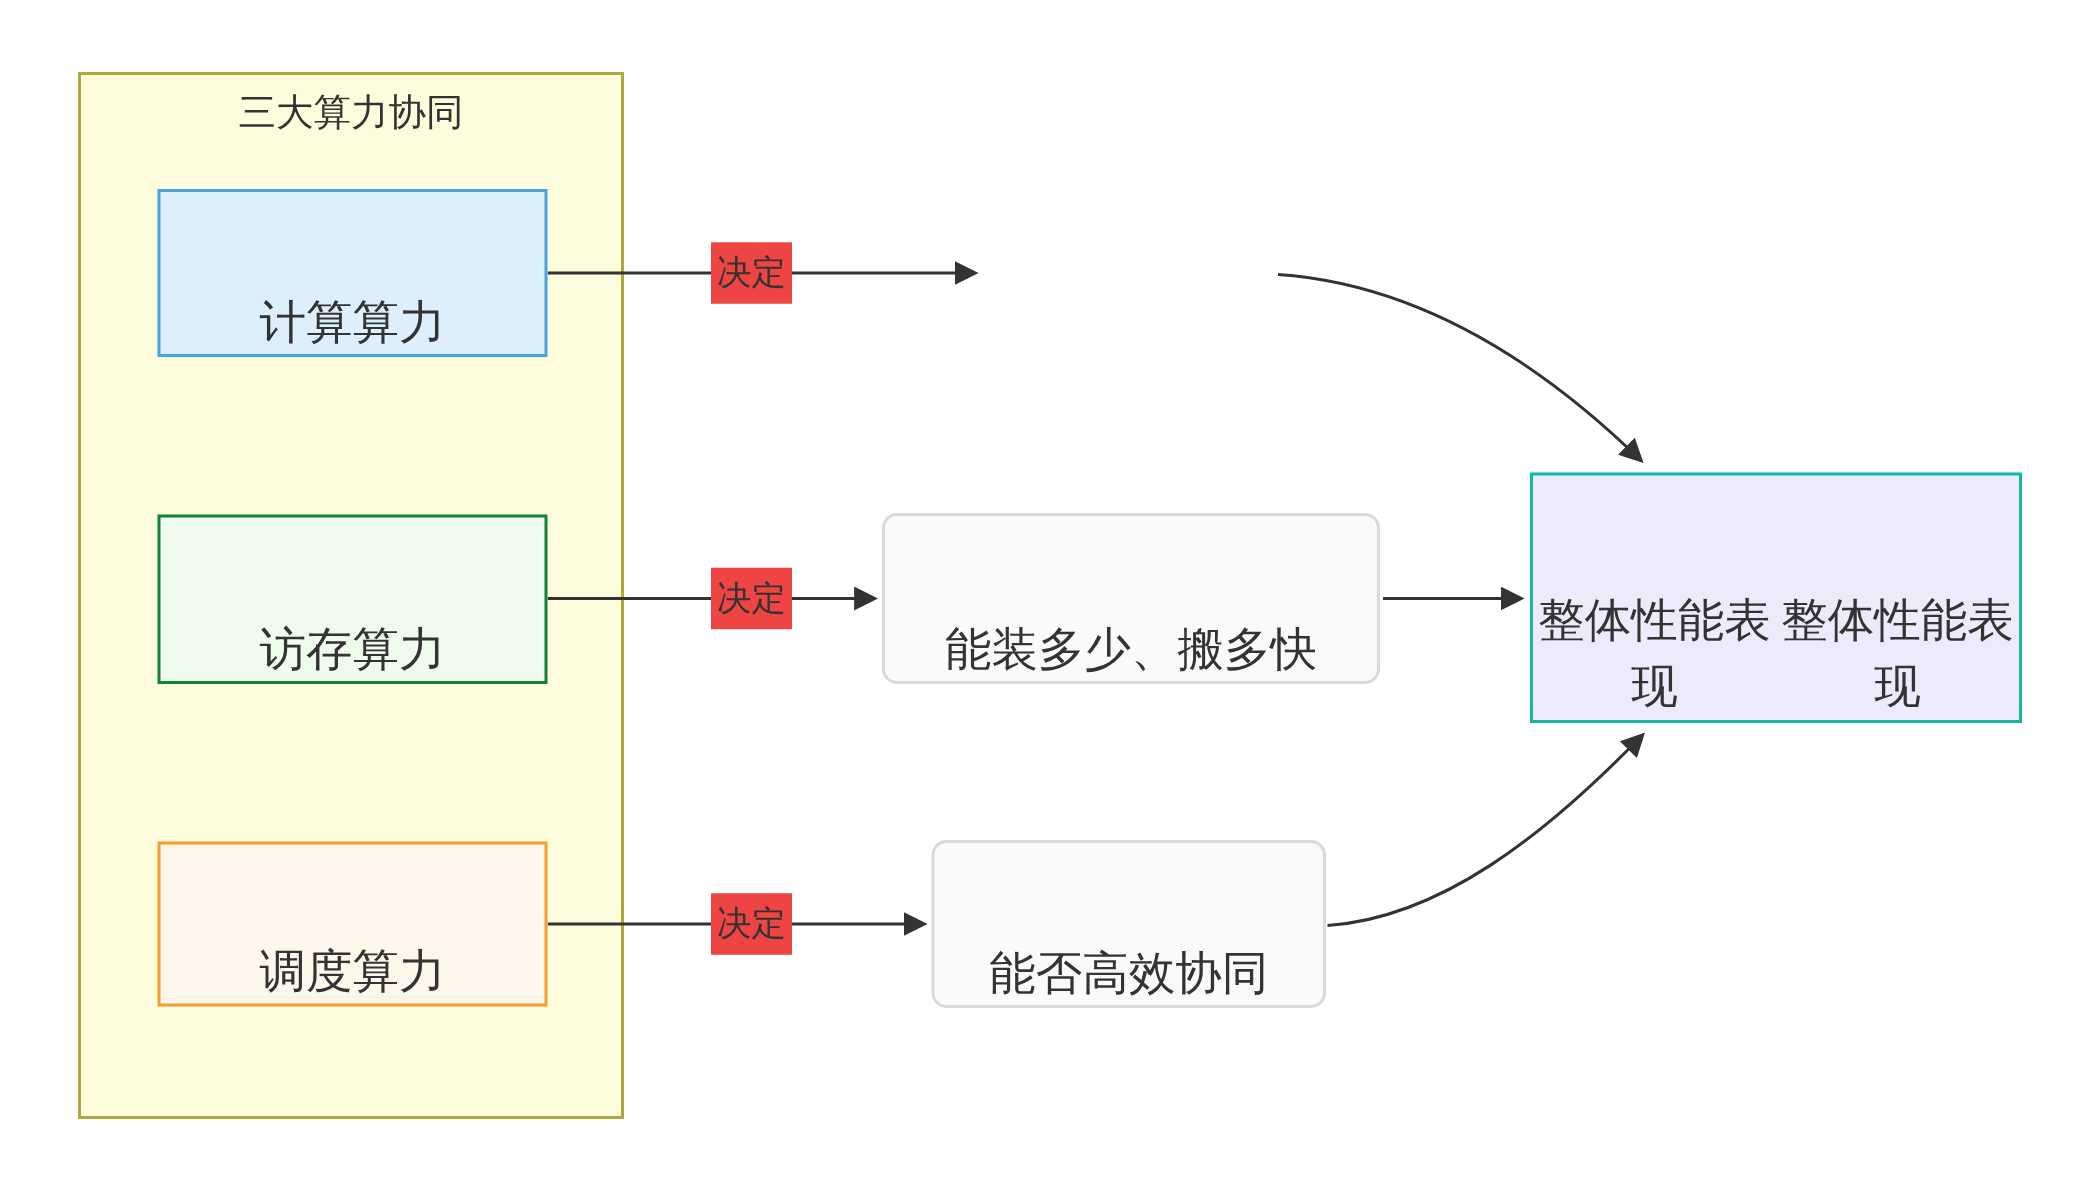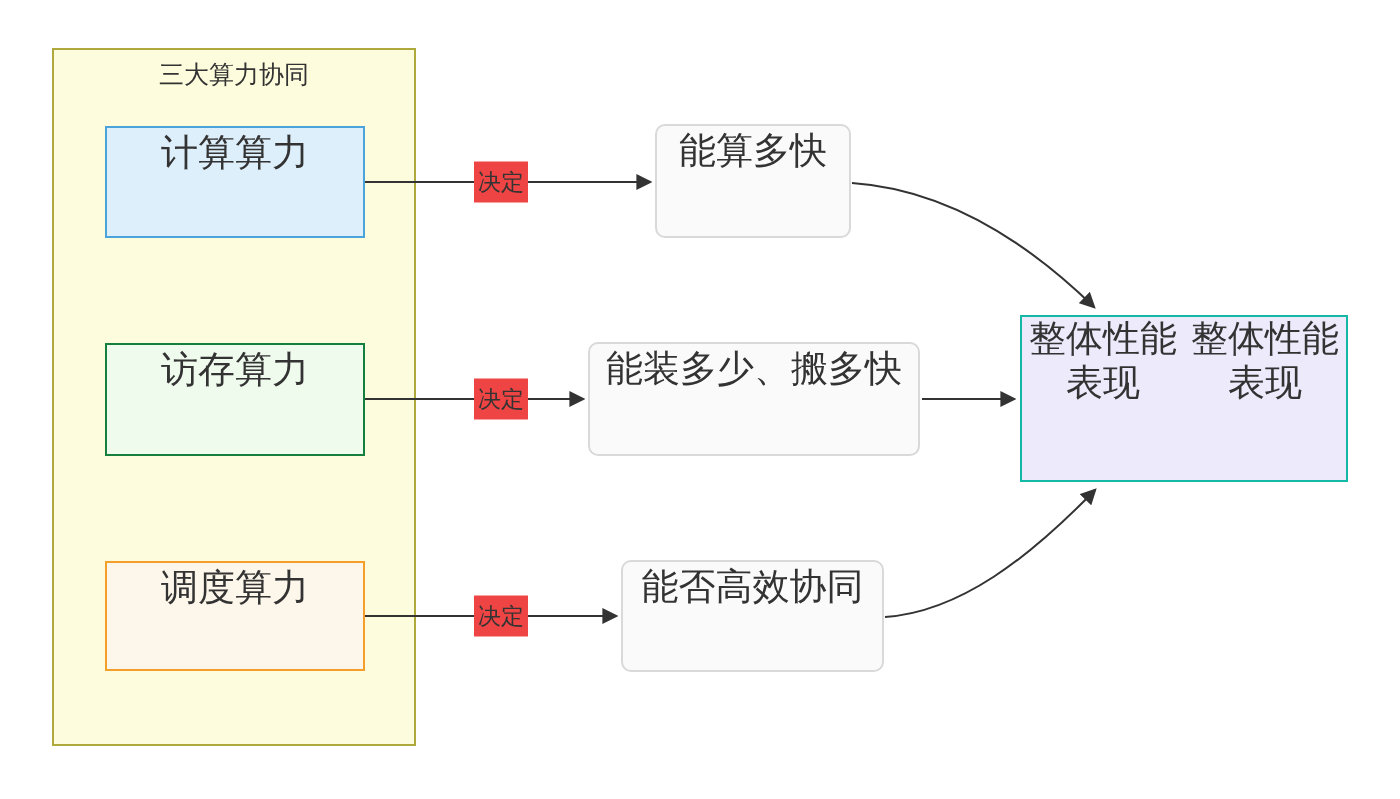--- a/index.html
+++ b/index.html
@@ -33,23 +33,23 @@
   .group-title {
     left: 52px; top: 58px;
     width: 364px;
     text-align: center;
     font-size: 25px;
     color: #333333;
   }
   .node {
     box-sizing: border-box;
     display: flex;
-    align-items: flex-start;
+    align-items: flex-end;
     justify-content: center;
-    font-size: 37px;
+    font-size: 31px;
     color: #333333;
     text-align: center;
     z-index: 2;
   }
   .node-compute {
     left: 105px; top: 126px; width: 260px; height: 112px;
     background: #ddeffb; border: 2px solid #4ba3dc;
   }
   .node-memory {
     left: 105px; top: 343px; width: 260px; height: 113px;
@@ -116,23 +116,20 @@
     <span>访存算力</span>
   </div>
   <div class="abs node node-schedule">
     <span>调度算力</span>
   </div>
 
   <span class="abs edge-label el-1">决定</span>
   <span class="abs edge-label el-2">决定</span>
   <span class="abs edge-label el-3">决定</span>
 
-  <div class="abs node outcome outcome-1">
-    <span>能算多快</span>
-  </div>
   <div class="abs node outcome outcome-2">
     <span>能装多少、搬多快</span>
   </div>
   <div class="abs node outcome outcome-3">
     <span>能否高效协同</span>
   </div>
 
   <div class="abs node node-result">
     <div>整体性能表现</div>
     <div>整体性能表现</div>

